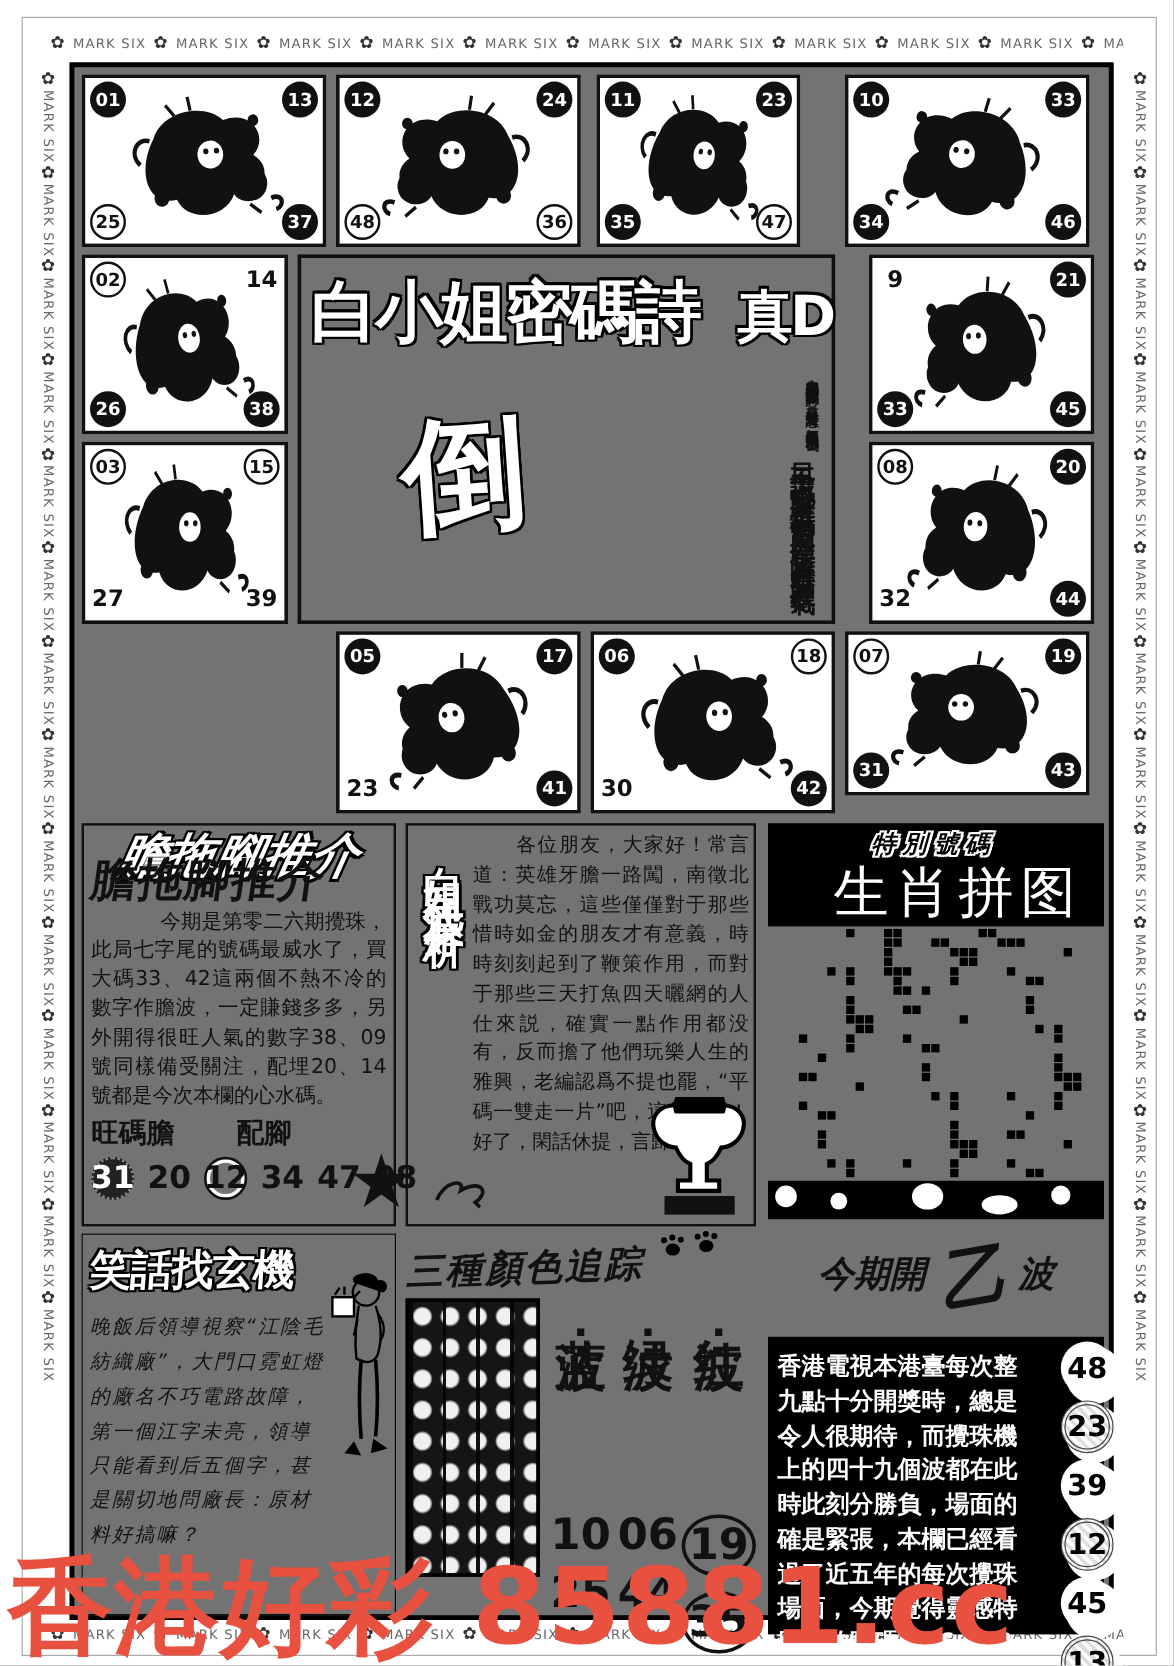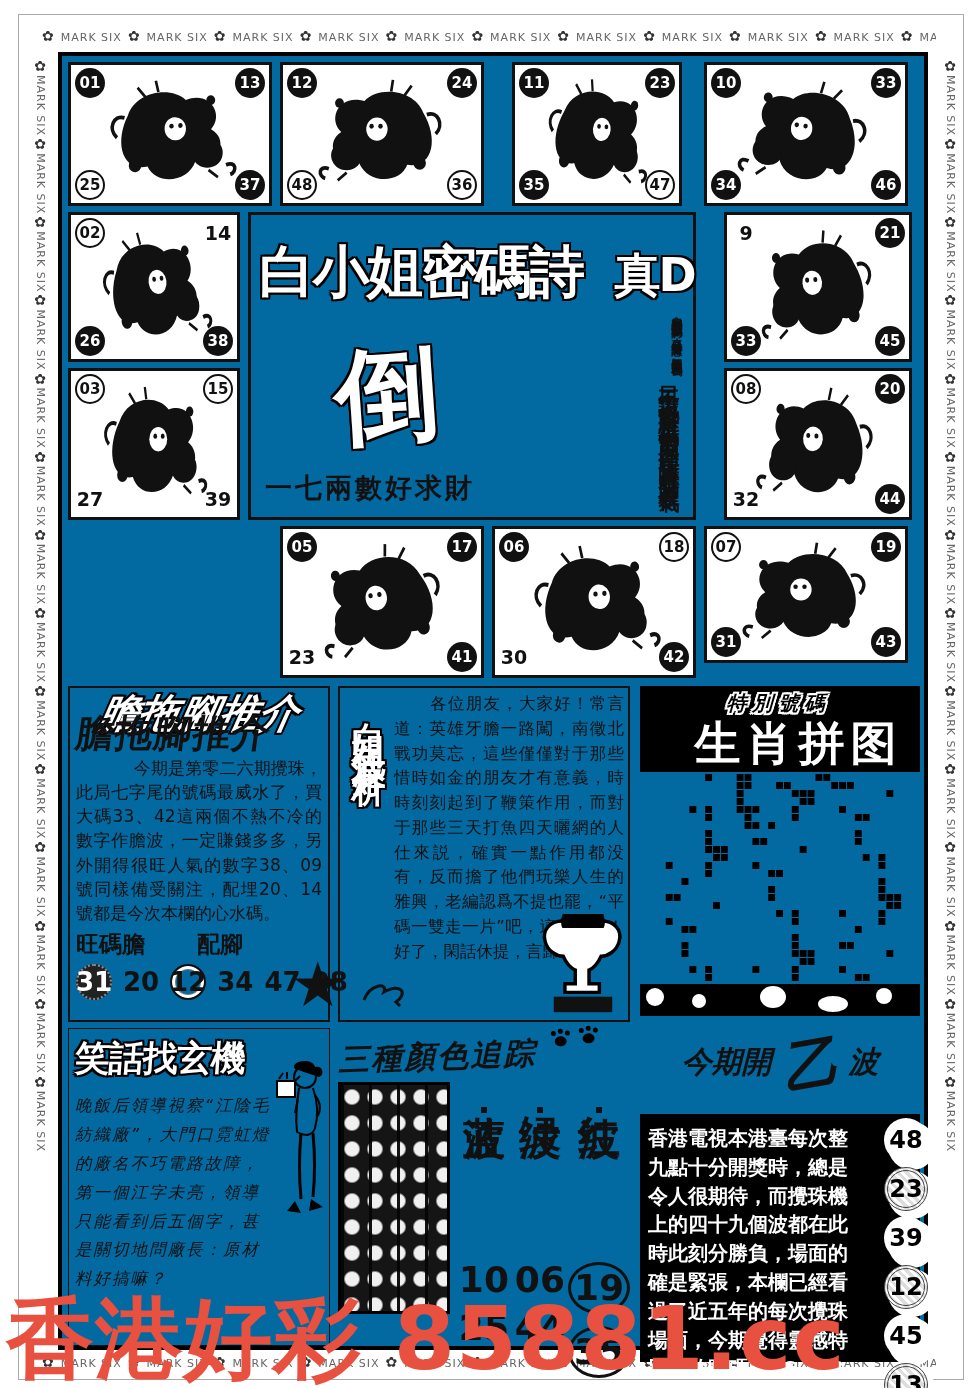--- a/index.html
+++ b/index.html
@@ -9,39 +9,39 @@
   }
   .outer-rule{position:absolute;left:18px;top:14px;right:14px;bottom:8px;border:1px solid #aaa;}
   
   .strip{position:absolute;color:#666;font-size:11px;letter-spacing:1px;white-space:nowrap;overflow:hidden;}
   .strip .ic{color:#333;font-size:14px;margin:0 6px;}
   .strip-top{top:28px;left:36px;width:900px;height:20px;}
   .strip-bottom{top:1354px;left:36px;width:900px;height:20px;}
   .strip-left{left:26px;top:58px;width:22px;height:1284px;writing-mode:vertical-rl;}
   .strip-right{left:936px;top:58px;width:22px;height:1284px;writing-mode:vertical-rl;}
 
-  .frame{position:absolute;left:58px;top:52px;width:870px;height:1298px;border:4px solid #000;box-sizing:border-box;background:#0369a1;}
+  .frame{position:absolute;left:58px;top:52px;width:870px;height:1298px;border:4px solid #000;box-sizing:border-box;background:#737373;}
 
   .panel{position:absolute;border:3px solid #111;box-sizing:border-box;background:#fff;overflow:hidden;}
   .illus{position:absolute;left:14%;top:8%;width:72%;height:84%;}
   .illus svg{width:100%;height:100%;}
   .badge{position:absolute;width:30px;height:30px;border-radius:50%;display:flex;align-items:center;justify-content:center;
          font-weight:bold;font-size:15px;z-index:3;}
   .badge.filled{background:#111;color:#fff;}
   .badge.outline{background:#fff;color:#111;border:2px solid #111;box-sizing:border-box;}
   .badge.plain{color:#111;font-size:19px;}
   .badge.tl{top:3px;left:4px;}  .badge.tr{top:3px;right:4px;}
   .badge.bl{bottom:3px;left:4px;} .badge.br{bottom:3px;right:4px;}
 
   .otl{color:#fff;text-shadow:-2px -2px 0 #000,-2px 0 0 #000,-2px 2px 0 #000,0 -2px 0 #000,0 2px 0 #000,2px -2px 0 #000,2px 0 0 #000,2px 2px 0 #000;}
   .otl-w{color:#000;text-shadow:-2px -2px 0 #fff,-2px 0 0 #fff,-2px 2px 0 #fff,0 -2px 0 #fff,0 2px 0 #fff,2px -2px 0 #fff,2px 0 0 #fff,2px 2px 0 #fff;}
 
   
   .poem-box{position:absolute;left:186px;top:156px;width:448px;height:308px;border:3px solid #111;box-sizing:border-box;}
-  .poem-title{position:absolute;left:8px;top:20px;white-space:nowrap;font-weight:bold;font-size:56px;letter-spacing:-2px;}
+  .poem-title{position:absolute;left:8px;top:8px;white-space:nowrap;font-weight:bold;font-size:56px;letter-spacing:-2px;}
   .poem-title .suffix{font-size:46px;margin-left:14px;}
   .big-char{position:absolute;left:84px;top:112px;font-size:104px;font-weight:bold;transform:rotate(-4deg);}
   .poem-bottom{position:absolute;left:14px;bottom:10px;font-size:27px;font-weight:bold;letter-spacing:3px;line-height:1.45;white-space:nowrap;}
   .poem-vert{position:absolute;right:10px;top:92px;height:205px;writing-mode:vertical-rl;display:flex;}
   .poem-vert .vline{font-size:21px;font-weight:bold;letter-spacing:4px;margin-left:10px;}
   .poem-vert .vintro{font-size:11px;font-weight:bold;width:30px;letter-spacing:1px;line-height:1.3;margin-left:6px;}
 
   
   .dantuo{position:absolute;left:6px;top:630px;width:262px;height:336px;border:2px solid #111;box-sizing:border-box;padding:4px 6px;}
   .dt-titlewrap{position:relative;height:64px;}
@@ -57,21 +57,21 @@
   .dt-swoosh{position:absolute;left:300px;top:922px;z-index:8;}
 
   .sebo{position:absolute;left:276px;top:630px;width:292px;height:336px;border:2px solid #111;box-sizing:border-box;padding:4px;display:flex;}
   .sebo-title{writing-mode:vertical-rl;font-size:34px;font-weight:bold;letter-spacing:10px;flex:0 0 48px;padding-top:4px;}
   .sebo-body{font-size:16.5px;line-height:1.5;text-align:justify;text-indent:2.2em;padding-left:2px;}
   .sebo-trophy{position:absolute;right:2px;bottom:2px;z-index:2;}
 
   .shengxiao{position:absolute;left:578px;top:630px;width:280px;height:336px;}
   .sx-header{background:#000;height:86px;position:relative;text-align:center;}
   .sx-kicker{display:inline-block;margin-top:4px;font-size:20px;font-weight:bold;transform:skewX(-16deg);letter-spacing:6px;}
-  .sx-title{font-size:46px;font-weight:700;letter-spacing:6px;margin-top:-4px;margin-left:37px;}
+  .sx-title{font-size:46px;font-weight:400;letter-spacing:6px;margin-top:-4px;margin-left:37px;}
   .sx-mosaic{height:208px;margin:2px 10px;position:relative;}
   .sx-footer{height:32px;background:#000;position:relative;margin-top:2px;}
   .sx-blob{position:absolute;background:#fff;border-radius:50%;}
 
   
   .joke{position:absolute;left:6px;top:972px;width:262px;height:318px;border:1px solid #111;box-sizing:border-box;padding:6px;}
   .joke-title{font-size:35px;font-weight:900;letter-spacing:-1px;white-space:nowrap;transform:skewX(-4deg);}
   .joke-fig{position:absolute;right:-2px;top:26px;}
   .joke-body{margin-top:10px;font-size:16.5px;font-style:italic;letter-spacing:2px;line-height:1.75;width:200px;}
 
@@ -142,21 +142,21 @@
           <circle cx="82" cy="52" r="2.5" fill="#111"></circle>
           <circle cx="92" cy="52" r="2.5" fill="#111"></circle>
           <path d="M20 60 C10 50 18 36 30 40 M140 96 C152 92 152 104 144 106" fill="none" stroke="#111" stroke-width="4"></path>
           <path d="M55 20 l-8 -10 M70 16 l-2 -12 M120 100 l10 8" stroke="#111" stroke-width="3"></path>
         </svg></div>
       <div class="badge filled tl">12</div>
       <div class="badge filled tr">24</div>
       <div class="badge outline bl">48</div>
       <div class="badge outline br">36</div>
     </div>
-  <div class="panel" style="left:450px;top:6px;width:170px;height:144px;">
+  <div class="panel" style="left:435px;top:6px;width:170px;height:144px;">
       <div class="illus" style="transform: rotate(4deg) scaleX(1);"><svg viewBox="0 0 160 120" preserveAspectRatio="none">
           <path d="M34 38 C44 14 84 10 100 26 C128 18 142 44 126 58 C146 70 132 96 106 90 C96 112 60 112 52 92 C24 96 16 66 34 38 Z" fill="#111"></path>
           <path d="M110 70 C126 62 142 74 136 88 C130 102 106 100 104 86 Z" fill="#111"></path>
           <circle cx="38" cy="90" r="7" fill="#111"></circle>
           <circle cx="128" cy="28" r="5" fill="#111"></circle>
           <circle cx="86" cy="55" r="12" fill="#fff"></circle>
           <circle cx="82" cy="52" r="2.5" fill="#111"></circle>
           <circle cx="92" cy="52" r="2.5" fill="#111"></circle>
           <path d="M20 60 C10 50 18 36 30 40 M140 96 C152 92 152 104 144 106" fill="none" stroke="#111" stroke-width="4"></path>
           <path d="M55 20 l-8 -10 M70 16 l-2 -12 M120 100 l10 8" stroke="#111" stroke-width="3"></path>
@@ -253,21 +253,20 @@
       <div class="badge filled br">44</div>
     </div>
 
   <div class="poem-box">
     <div class="poem-title">
       <span class="otl">白小姐密碼詩</span>
       <span class="otl suffix">真D</span>
     </div>
     <div class="big-char otl">倒</div>
     <div class="poem-bottom">
-      <div>一七兩數好求財</div>
     </div>
     <div class="poem-vert">
       <div class="vintro">白小姐特別專數神童數碼詩，只要猜透詩意，便從圖中找到密碼。</div>
       <div class="vline">目不識丁也發財</div>
       <div class="vline">十月特碼中四五</div>
       <div class="vline">只因住在大河畔</div>
       <div class="vline">水管財神人得氣</div>
     </div>
   </div>
 

